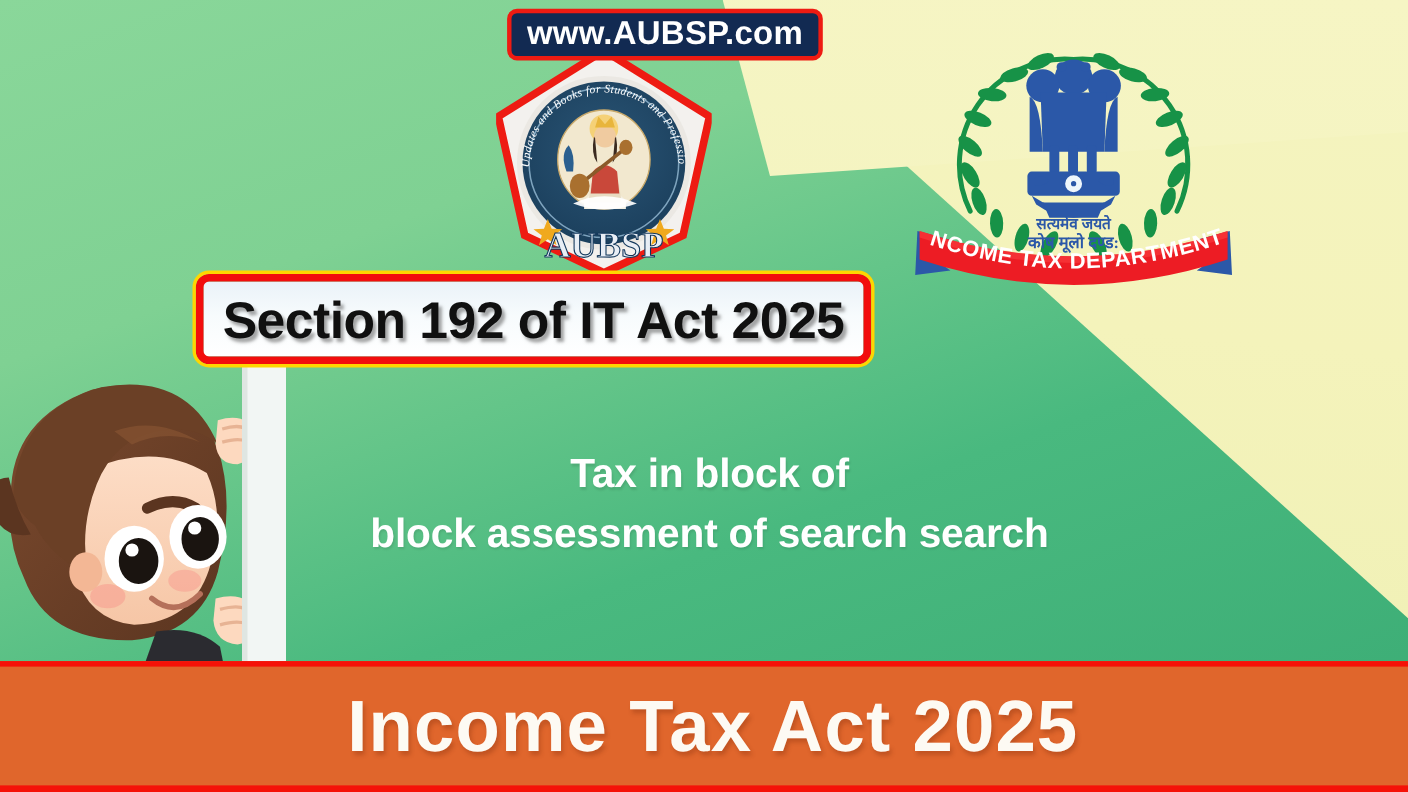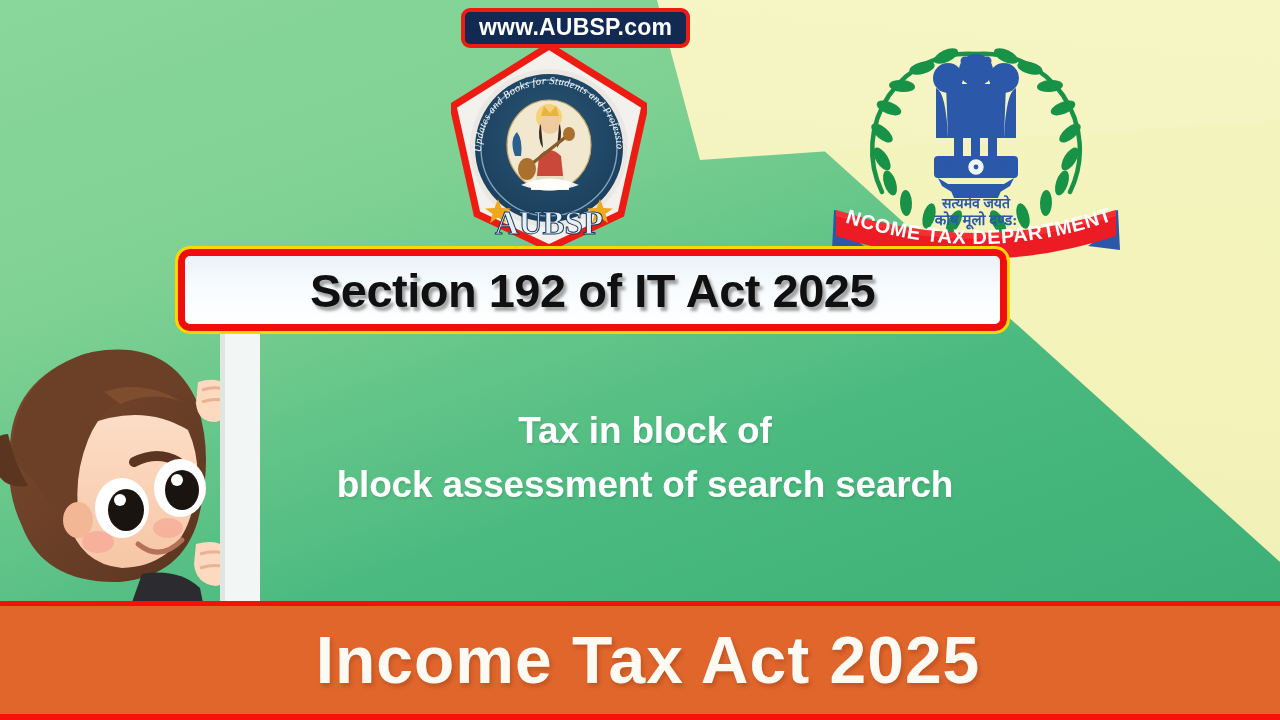--- a/index.html
+++ b/index.html
@@ -31,21 +31,21 @@
   }
   
   .url-banner {
     position: absolute;
     left: 461px; top: 8px;
     padding: 4px 14px 5px 14px;
     background: #122a52;
     border: 4px solid #ee1b12;
     border-radius: 9px;
     color: #ffffff;
-    font-size: 23px;
+    font-size: 30px;
     font-weight: bold;
     letter-spacing: .2px;
     line-height: 1;
     white-space: nowrap;
     z-index: 30;
   }
   
   .aubsp-logo {
     position: absolute;
     left: 451px; top: 44px;
@@ -58,21 +58,21 @@
     position: absolute;
     left: 826px; top: 32px;
     width: 300px; height: 230px;
     z-index: 24;
   }
   .itd-logo svg { display:block; }
   
   .title-box {
     position: absolute;
     left: 178px; top: 249px;
-    width: 829px; height: 82px;
+    width: 614px; height: 82px;
     background: linear-gradient(180deg,#eaf2f8 0%, #f7fbfd 45%, #ffffff 100%);
     border: 7px solid #f20d0d;
     outline: 3px solid #ffd600;
     border-radius: 12px;
     box-sizing: border-box;
     display: flex;
     align-items: center;
     justify-content: center;
     z-index: 40;
   }

